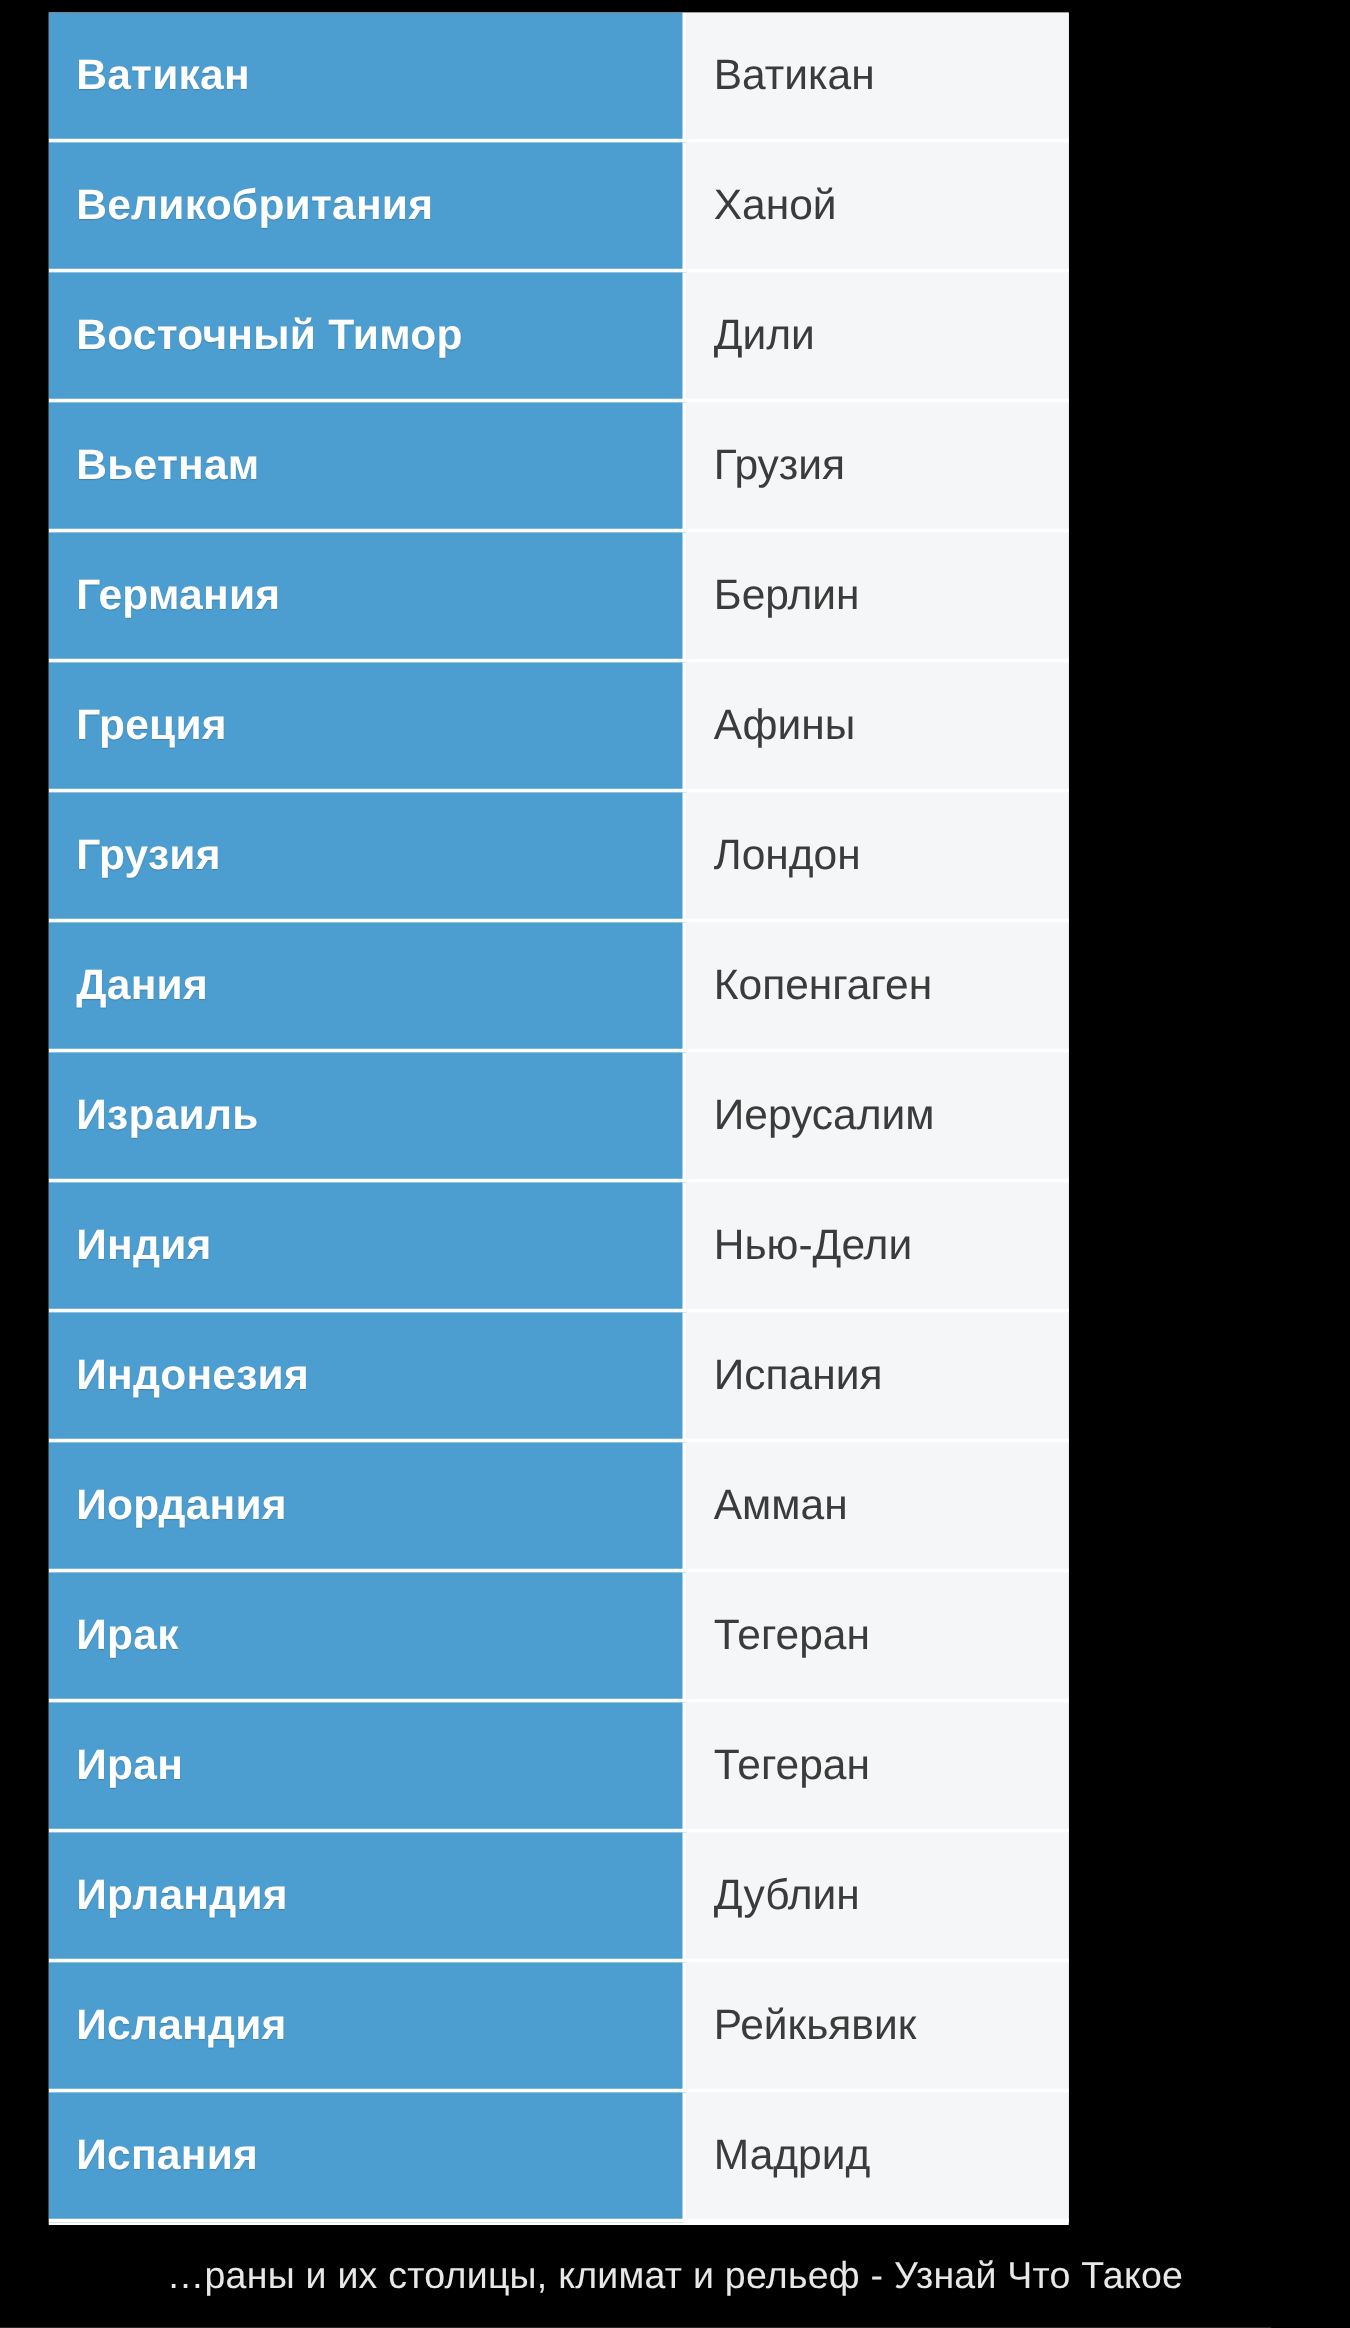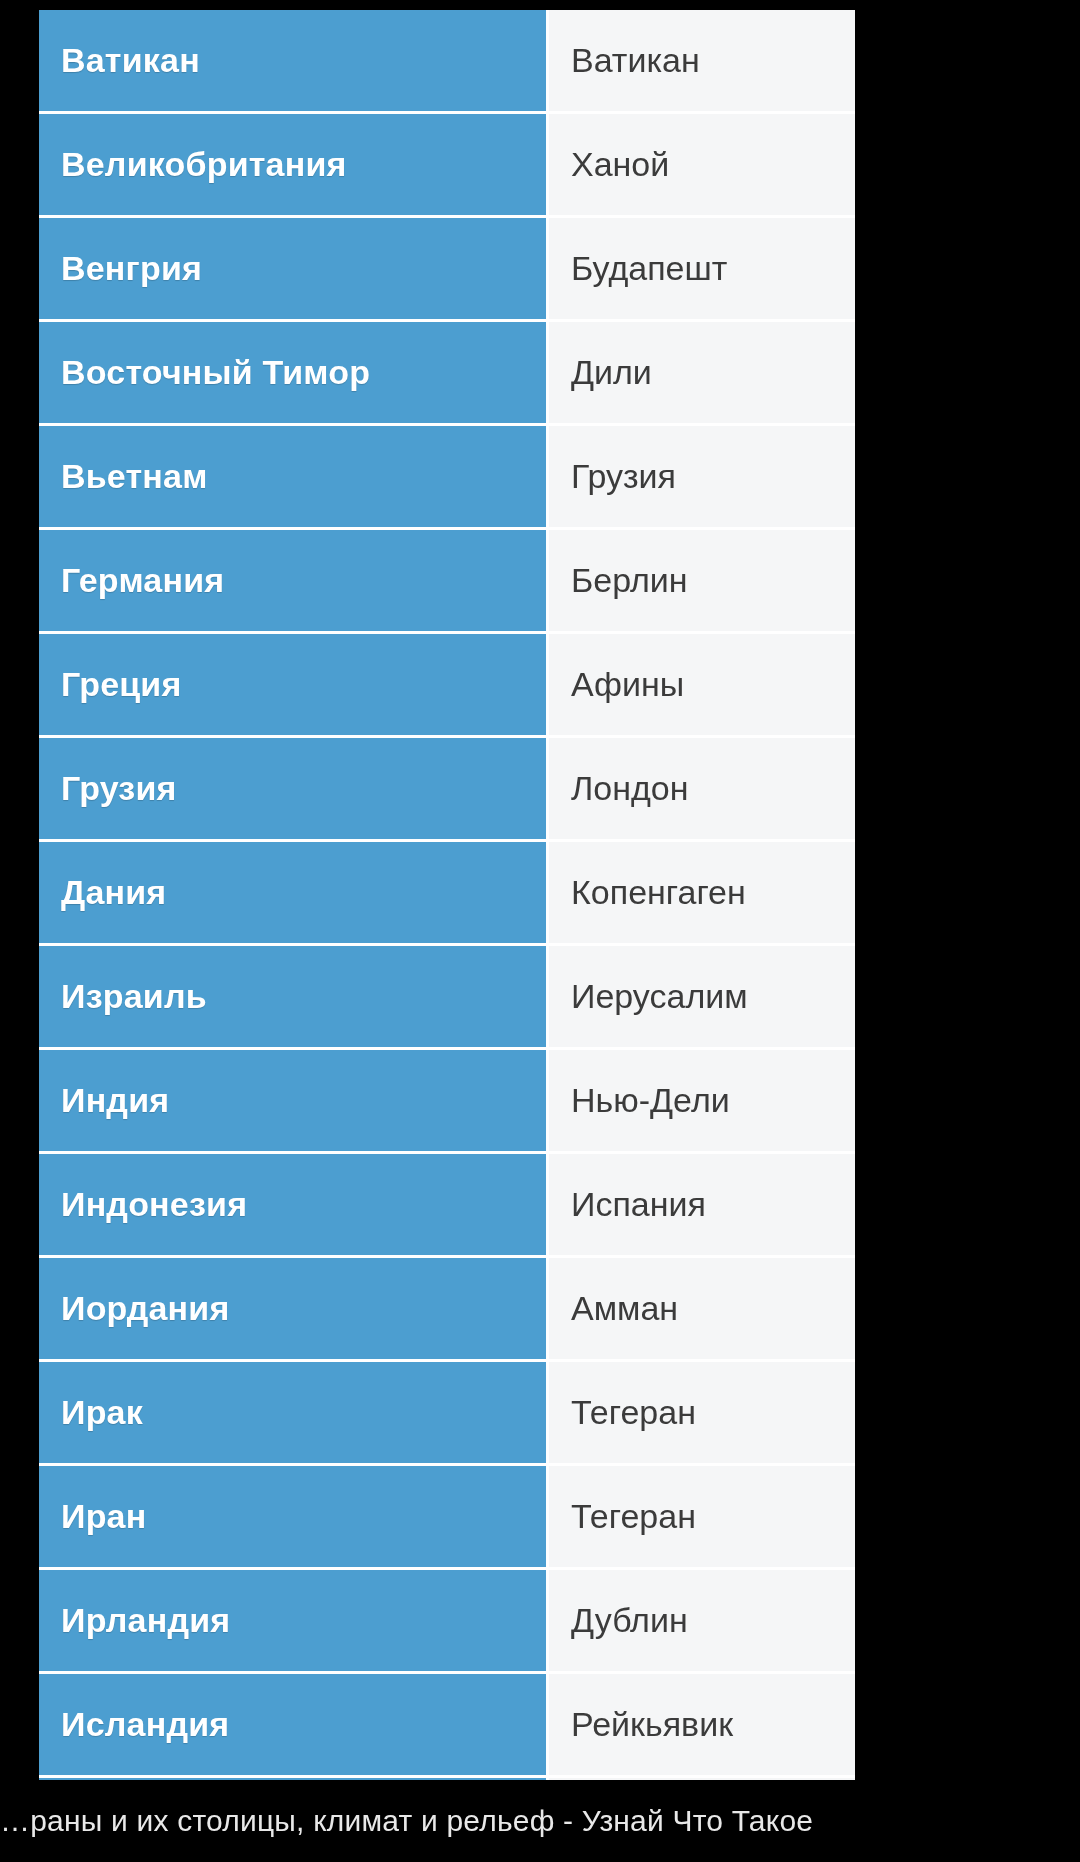--- a/index.html
+++ b/index.html
@@ -63,20 +63,21 @@
   }
   .footer {
     position: absolute;
     left: 0;
     bottom: 0;
     width: 1080px;
     height: 82px;
     background: #000000;
     display: flex;
     align-items: center;
+    justify-content: center;
   }
   .footer-text {
     color: #e8e8e8;
     font-size: 30px;
     letter-spacing: 0.2px;
     white-space: nowrap;
   }
 </style>
 </head>
 <body>
@@ -88,24 +89,20 @@
   <div class="table-wrap">
     <table class="capitals">
       <tbody>
         <tr>
           <td class="country">Ватикан</td>
           <td class="capital">Ватикан</td>
         </tr>
         <tr>
           <td class="country">Великобритания</td>
           <td class="capital">Ханой</td>
-        </tr>
-        <tr>
-          <td class="country">Венгрия</td>
-          <td class="capital">Будапешт</td>
         </tr>
         <tr>
           <td class="country">Восточный Тимор</td>
           <td class="capital">Дили</td>
         </tr>
         <tr>
           <td class="country">Вьетнам</td>
           <td class="capital">Грузия</td>
         </tr>
         <tr>

